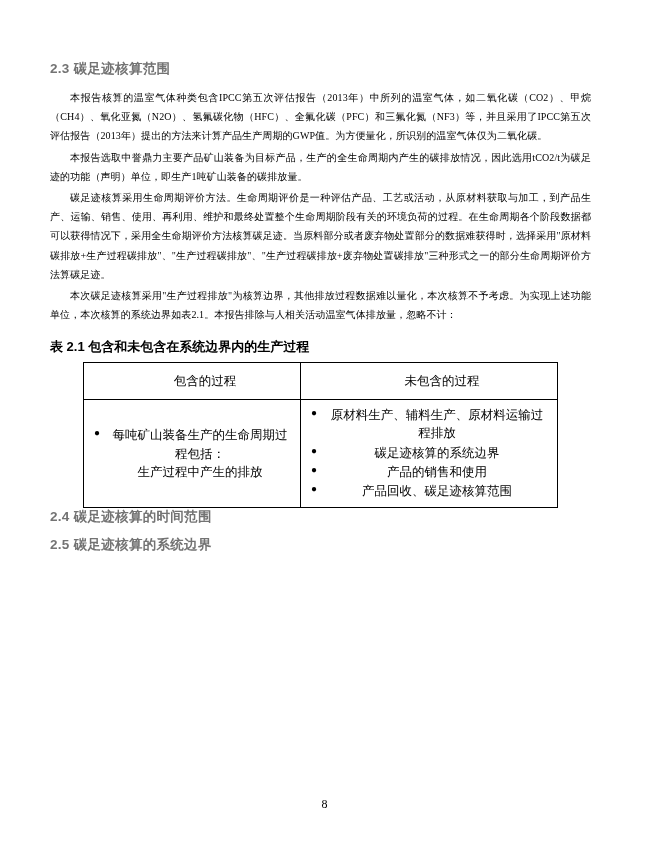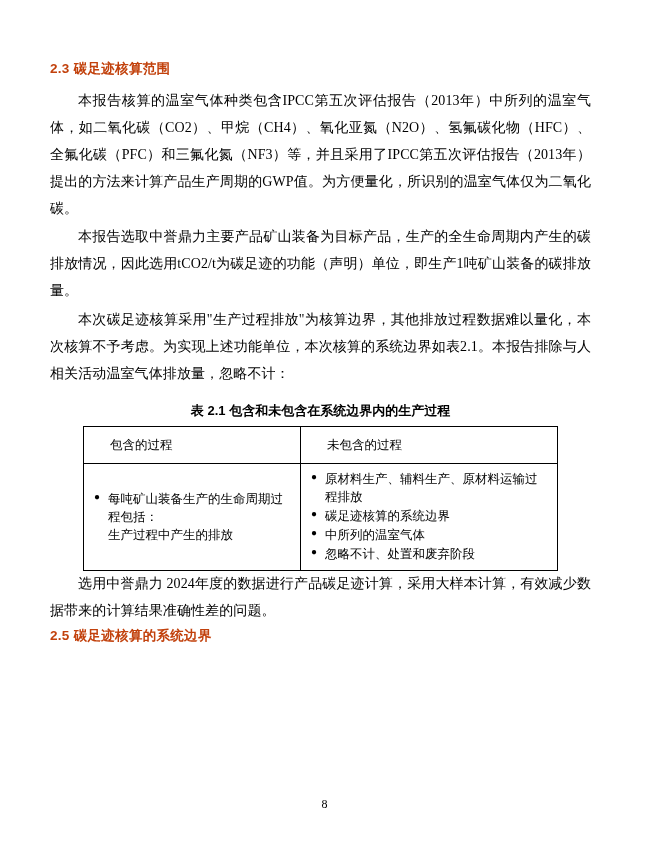--- a/index.html
+++ b/index.html
@@ -21,61 +21,61 @@
     box-sizing: border-box;
     padding: 60px 58px 40px 50px;
   }
   .content {
     width: 100%;
   }
   h2.section-heading {
     font-family: "Liberation Sans", sans-serif;
     font-size: 13.5px;
     font-weight: bold;
-    color: #c2410c;
+    color: #737373;
     margin: 0 0 10px 0;
     letter-spacing: 0.3px;
   }
   .heading-24 {
     margin-top: 22px;
   }
   .heading-25 {
     margin-top: 20px;
     margin-bottom: 0;
   }
   p.para {
-    font-size: 14px;
+    font-size: 10px;
     line-height: 1.92;
     margin: 0 0 2px 0;
     text-align: justify;
     text-indent: 2em;
     letter-spacing: 0.1px;
   }
   .para-spaced {
     margin-bottom: 4px;
   }
   .table-caption {
     font-family: "Liberation Sans", sans-serif;
     font-size: 13px;
     font-weight: bold;
-    text-align: center;
     margin: 14px 0 6px 0;
   }
   table.sys-table {
     border-collapse: collapse;
     width: 420px;
     margin: 0 auto;
     table-layout: fixed;
   }
   table.sys-table td {
     border: 1px solid #000000;
     vertical-align: middle;
     padding: 6px 8px;
     font-size: 12.5px;
     line-height: 1.45;
+    text-align: center;
   }
   table.sys-table td.head-cell {
     height: 26px;
     padding: 5px 0 5px 26px;
     font-size: 12.5px;
   }
   td.col-left { width: 190px; }
   td.col-right { width: 230px; font-family: Liberation Serif, serif; }
   .bullet-row {
     display: flex;
@@ -122,20 +122,21 @@
 </head>
 <body>
 
 <div class="page">
   <div class="content">
 
     <h2 class="section-heading">2.3 碳足迹核算范围</h2>
 
     <p class="para">本报告核算的温室气体种类包含IPCC第五次评估报告（2013年）中所列的温室气体，如二氧化碳（CO2）、甲烷（CH4）、氧化亚氮（N2O）、氢氟碳化物（HFC）、全氟化碳（PFC）和三氟化氮（NF3）等，并且采用了IPCC第五次评估报告（2013年）提出的方法来计算产品生产周期的GWP值。为方便量化，所识别的温室气体仅为二氧化碳。</p>
     <p class="para">本报告选取中誉鼎力主要产品矿山装备为目标产品，生产的全生命周期内产生的碳排放情况，因此选用tCO2/t为碳足迹的功能（声明）单位，即生产1吨矿山装备的碳排放量。</p>
+    <p class="para">碳足迹核算采用生命周期评价方法。生命周期评价是一种评估产品、工艺或活动，从原材料获取与加工，到产品生产、运输、销售、使用、再利用、维护和最终处置整个生命周期阶段有关的环境负荷的过程。在生命周期各个阶段数据都可以获得情况下，采用全生命期评价方法核算碳足迹。当原料部分或者废弃物处置部分的数据难获得时，选择采用"原材料碳排放+生产过程碳排放"、"生产过程碳排放"、"生产过程碳排放+废弃物处置碳排放"三种形式之一的部分生命周期评价方法算碳足迹。</p>
     <p class="para para-spaced">本次碳足迹核算采用"生产过程排放"为核算边界，其他排放过程数据难以量化，本次核算不予考虑。为实现上述功能单位，本次核算的系统边界如表2.1。本报告排除与人相关活动温室气体排放量，忽略不计：</p>
 
     <div class="table-caption">表 2.1 包含和未包含在系统边界内的生产过程</div>
 
     <table class="sys-table">
       <tbody>
           <tr>
         <td class="col-left head-cell">包含的过程</td>
         <td class="col-right head-cell">未包含的过程</td>
       </tr>
@@ -156,32 +157,32 @@
             <li>
               <span class="bullet-dot">●</span>
               <span class="bullet-text">原材料生产、辅料生产、原材料运输过程排放</span>
             </li>
             <li>
               <span class="bullet-dot">●</span>
               <span class="bullet-text">碳足迹核算的系统边界</span>
             </li>
             <li>
               <span class="bullet-dot">●</span>
-              <span class="bullet-text">中所列的温室气体</span>
+              <span class="bullet-text">产品的销售和使用</span>
             </li>
             <li>
               <span class="bullet-dot">●</span>
-              <span class="bullet-text">忽略不计、处置和废弃阶段</span>
+              <span class="bullet-text">产品回收、碳足迹核算范围</span>
             </li>
           </ul>
         </td>
       </tr>
     </tbody>
       </table>
 
-    <p class="para">选用中誉鼎力 2024年度的数据进行产品碳足迹计算，采用大样本计算，有效减少数据带来的计算结果准确性差的问题。</p>
+    <h2 class="section-heading heading-24">2.4 碳足迹核算的时间范围</h2>
 
     <h2 class="section-heading heading-25">2.5 碳足迹核算的系统边界</h2>
 
   </div>
 
   <div class="page-number">8</div>
 </div>
 
 </body></html>

